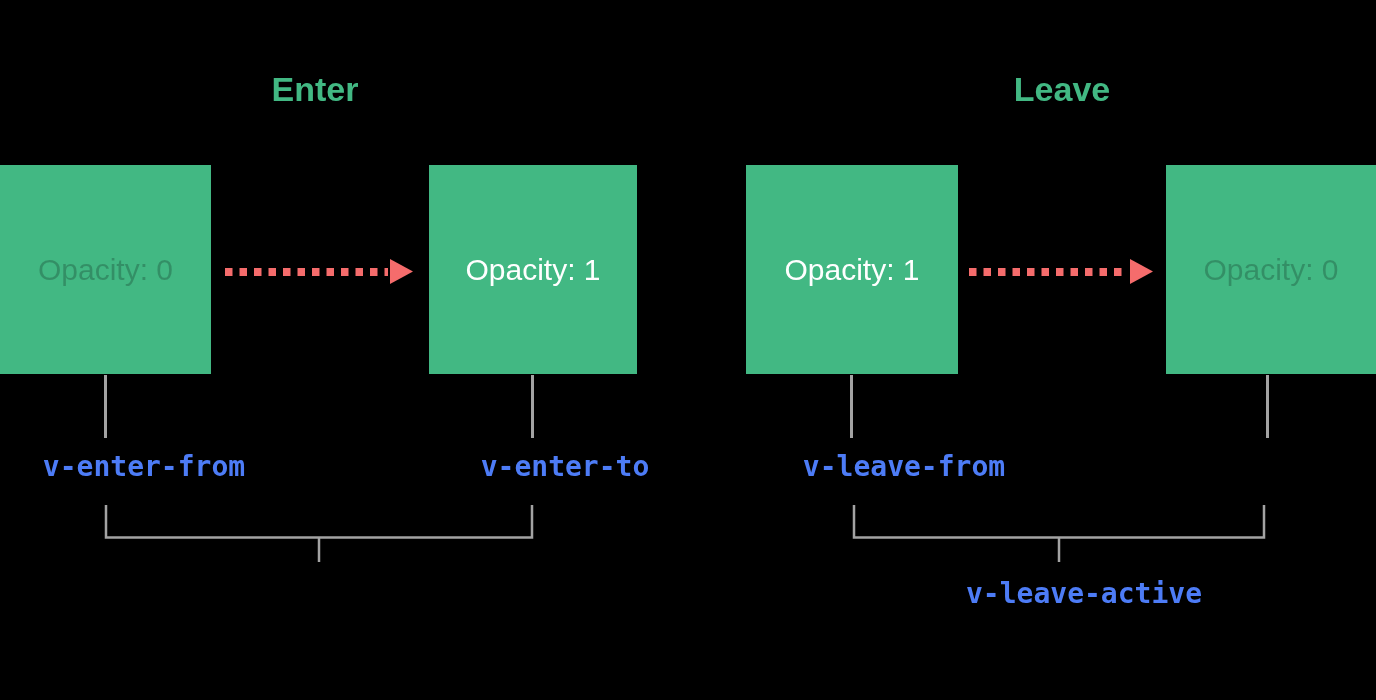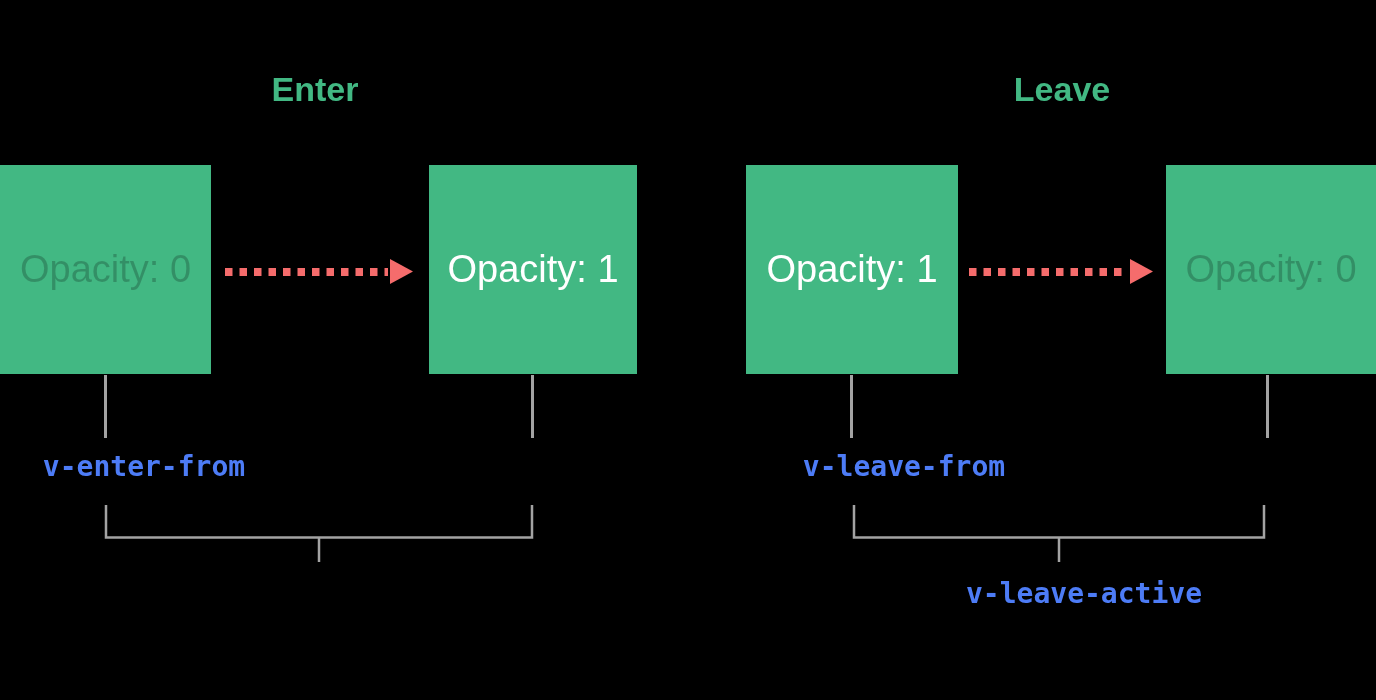--- a/index.html
+++ b/index.html
@@ -40,21 +40,21 @@
     display: flex;
     align-items: center;
     justify-content: center;
   }
   #enter-from-box { left: 0px;    width: 211px; }
   #enter-to-box   { left: 429px;  width: 208px; }
   #leave-from-box { left: 746px;  width: 212px; }
   #leave-to-box   { left: 1166px; width: 210px; }
 
   .box-text {
-    font-size: 38px;
+    font-size: 30px;
     font-weight: 400;
     color: var(--white);
     white-space: nowrap;
   }
   .box-text.faint { color: var(--faint_text); }
 
   .class-label {
     position: absolute;
     transform: translateX(-50%);
     font-family: "DejaVu Sans Mono", monospace;
@@ -123,17 +123,18 @@
       <path class="bracket" d="M319 537.5 V562"></path>
     </g>
 
     <g>
       <path class="bracket" d="M854 505 V537.5 H1264 V505"></path>
       <path class="bracket" d="M1059 537.5 V562"></path>
     </g>
   </svg>
 
   <div class="class-label row-from-to" id="enter-from-label">v-enter-from</div>
+  <div class="class-label row-from-to" id="enter-to-label">v-enter-to</div>
   <div class="class-label row-from-to" id="leave-from-label">v-leave-from</div>
 
   <div class="class-label row-active" id="leave-active-label">v-leave-active</div>
 
 </div>
 
 </body></html>

